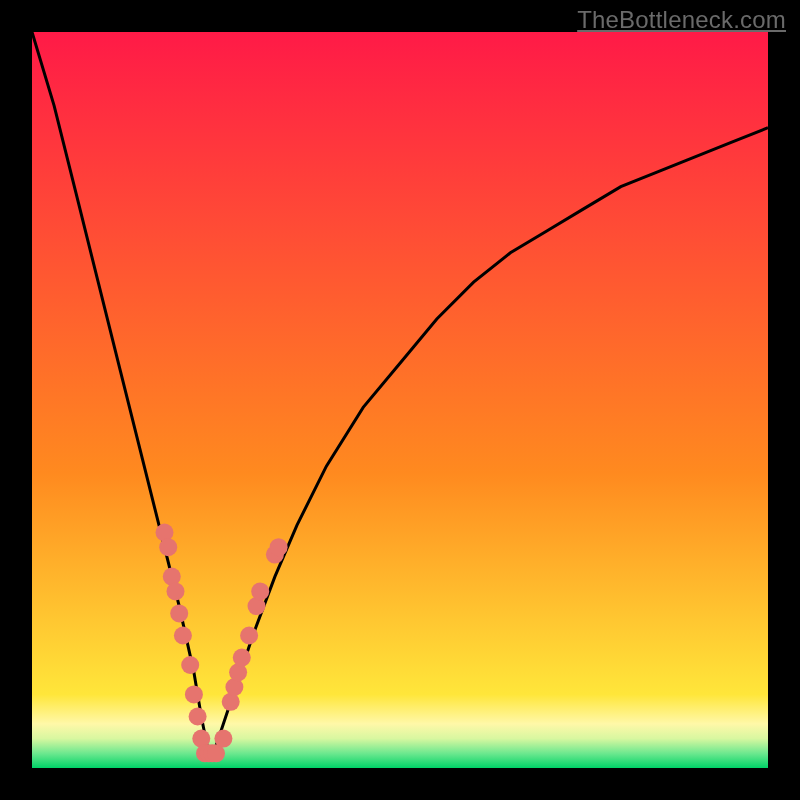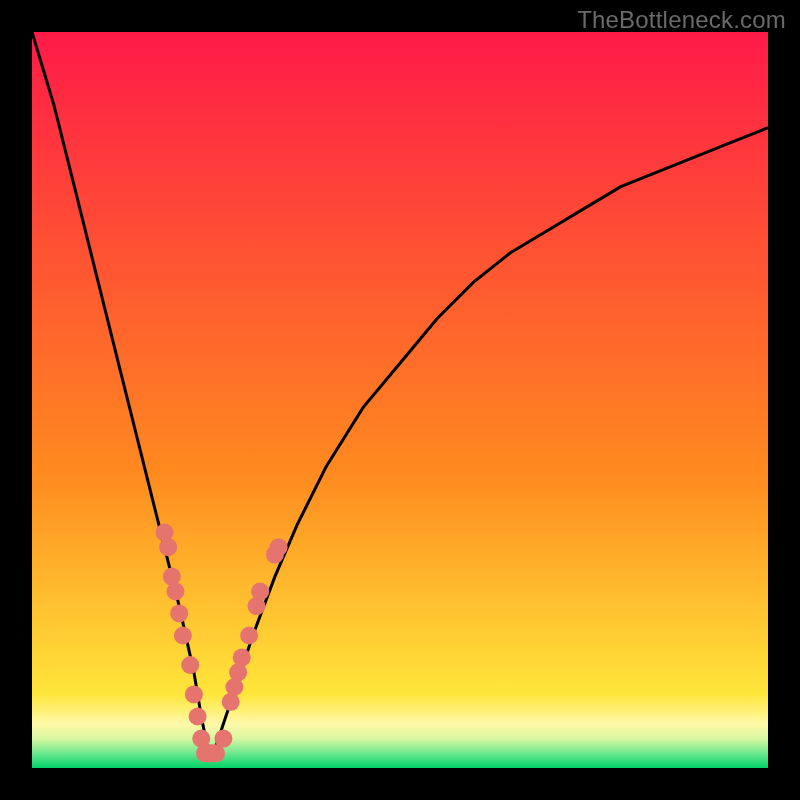--- a/index.html
+++ b/index.html
@@ -28,20 +28,21 @@
   }
   .watermark {
     position: absolute;
     top: 6px;
     right: 14px;
     color: #6a6a6a;
     font-size: 24px;
     font-weight: 400;
     letter-spacing: 0.2px;
     user-select: none;
+    text-decoration: underline;
   }
   svg { display: block; }
 </style>
 </head>
 <body>
 
 <div class="frame">
   <div class="plot">
     <svg id="svg" width="736" height="736" viewBox="0 0 736 736">
         <defs>

